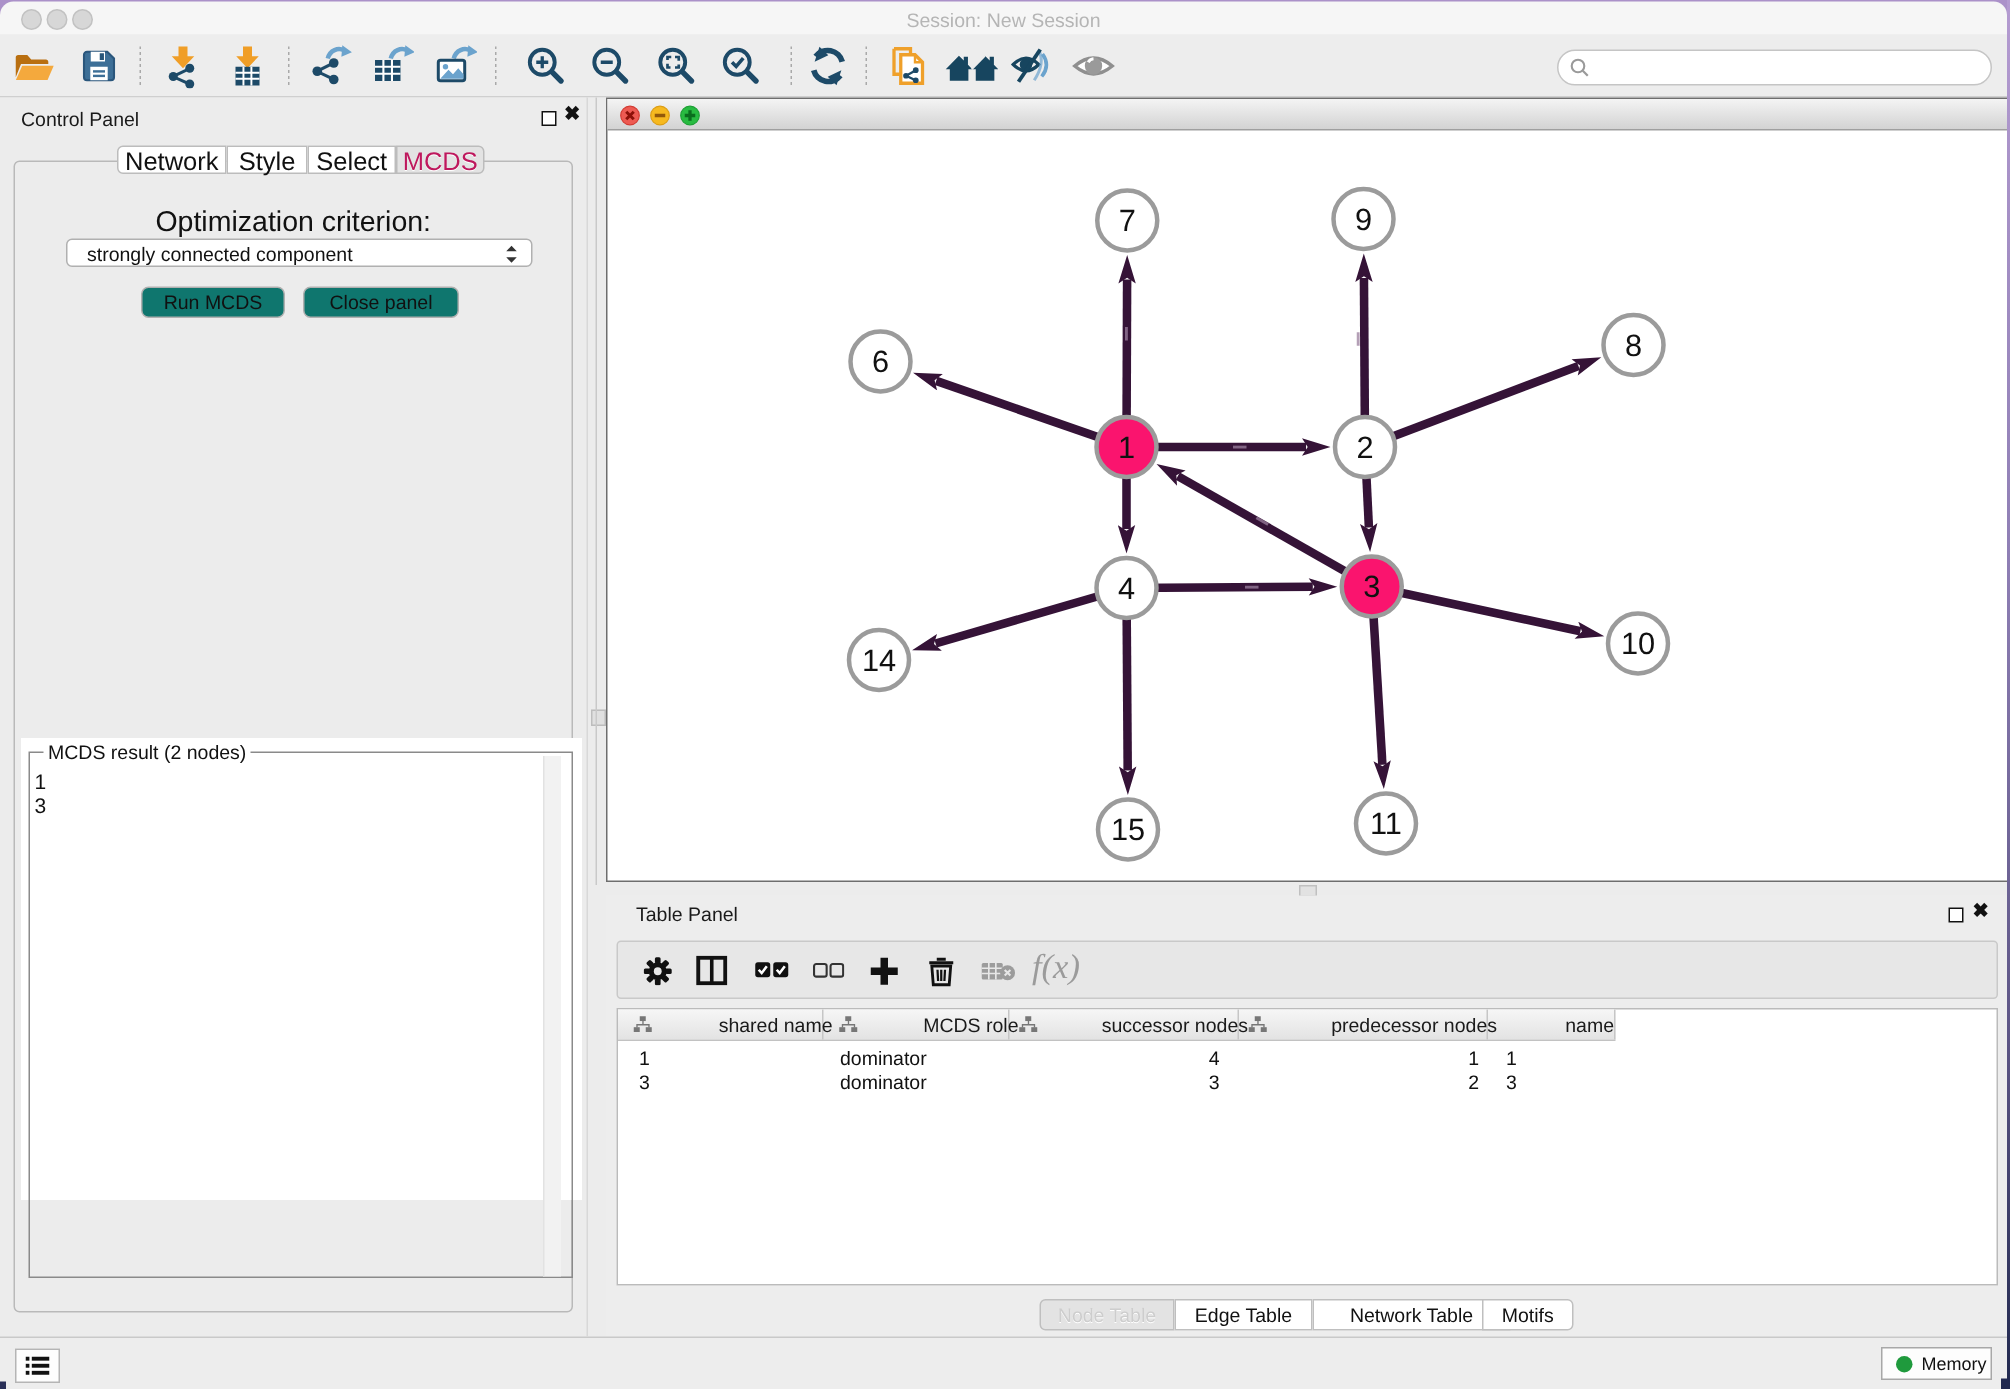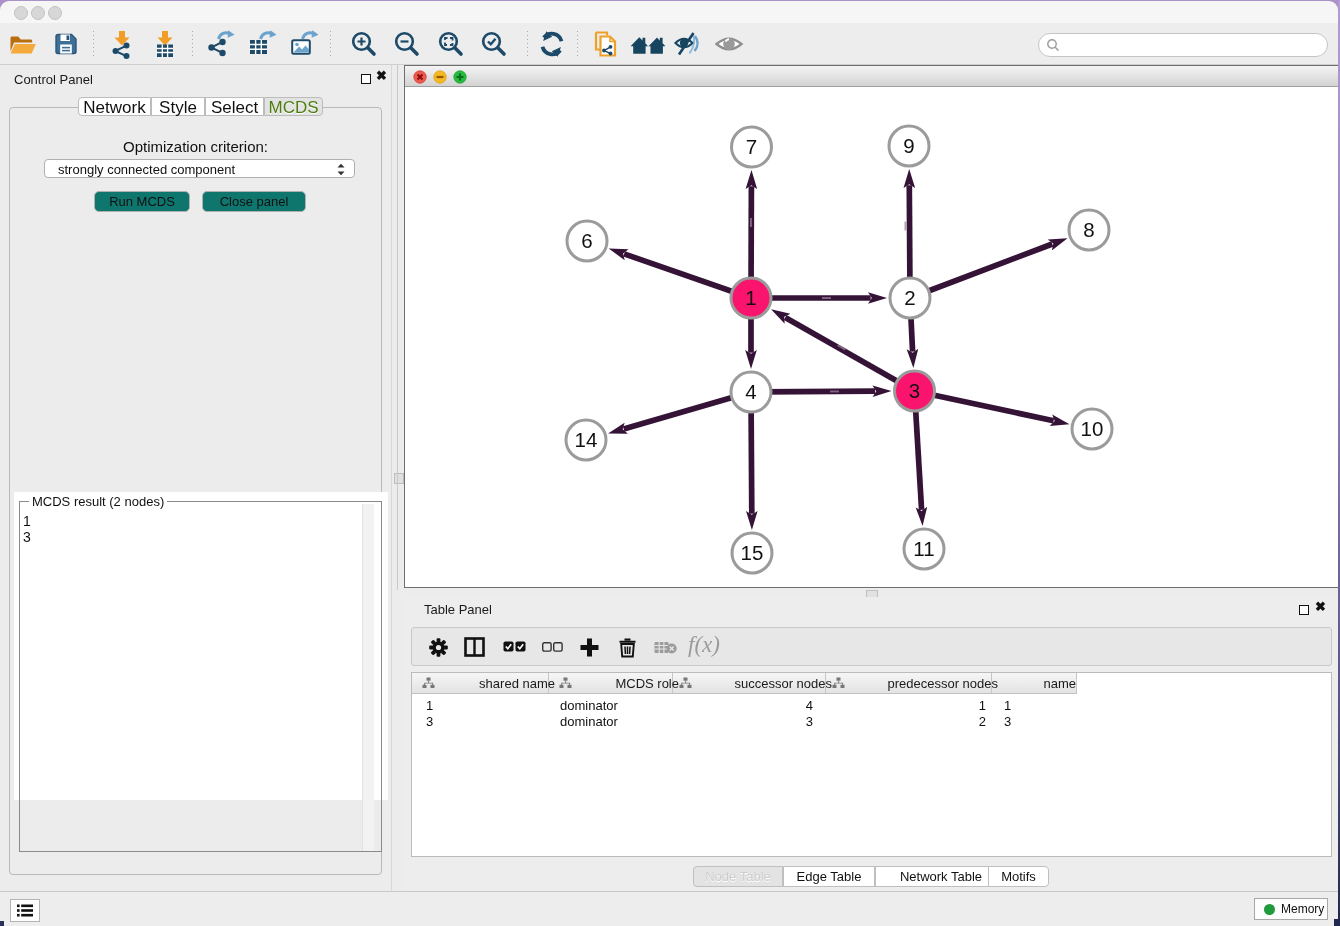--- a/index.html
+++ b/index.html
@@ -15,24 +15,24 @@
 #toolbar{left:0;top:23px;width:1338px;height:41px;background:#ededed;border-bottom:1px solid #cfcfcf}
 .sep{position:absolute;top:8px;width:1px;height:26px;background-image:repeating-linear-gradient(to bottom,#a9a9a9 0 1.5px,rgba(0,0,0,0) 1.5px 4px)}
 .ti{position:absolute;top:6px}
 #searchbox{position:absolute;left:1038px;top:10px;width:288px;height:22px;background:#fff;border:1px solid #c5c5c5;border-radius:12px}
 #leftpanel{left:0;top:65px;width:391px;height:826px;background:#ececec}
 #cpheader{left:14px;top:7px;font-size:13px;color:#1a1a1a}
 .floatic{position:absolute;width:8px;height:8px;border:1.6px solid #111;background:#fff}
 .xic{position:absolute;font-size:13px;font-weight:bold;color:#111}
 #tabs{position:absolute;left:78px;top:32px;height:20px}
 .tab{position:absolute;top:0;height:19px;background:#fff;border:1px solid #bcbcbc;font-size:17px;color:#111;text-align:center;line-height:19px;box-sizing:border-box}
-#tabMCDS{background:#e3e3e3;color:#4d7c0f;text-shadow:0 1px 0 #fff;border-radius:0 4px 4px 0}
+#tabMCDS{background:#e3e3e3;color:#be185d;text-shadow:0 1px 0 #fff;border-radius:0 4px 4px 0}
 #tabNet{border-radius:4px 0 0 4px}
 #cpbox{left:9px;top:42px;width:373px;height:768px;border:1px solid #b9b9b9;border-radius:4px;background:#ececec;box-sizing:border-box}
-#optlabel{left:0;top:73px;width:391px;text-align:center;font-size:15px;color:#111}
+#optlabel{left:0;top:73px;width:391px;text-align:center;font-size:19px;color:#111}
 #combo{left:44px;top:94px;width:311px;height:19px;background:#fff;border:1px solid #b0b0b0;border-radius:4px;box-sizing:border-box}
 #combotext{position:absolute;left:13px;top:2px;font-size:13px;color:#111}
 .btn{position:absolute;top:126px;height:21px;background:#0f766e;border:1px solid #b0b0b0;border-radius:5px;font-size:13px;color:#111;text-align:center;line-height:20px;box-sizing:border-box}
 #resultwrap{left:14px;top:427px;width:374px;height:308px;background:#fff}
 #fieldset{position:absolute;left:5px;top:9px;width:363px;height:351px;border:1px solid #8a8a8a;box-sizing:border-box}
 #fslegend{position:absolute;left:9px;top:-8px;background:#fff;padding:0 3px;font-size:13px;color:#111}
 #fs1{position:absolute;left:3px;top:11px;font-size:14px;color:#111}
 #fs3{position:absolute;left:3px;top:27px;font-size:14px;color:#111}
 #fsscroll{position:absolute;right:7px;top:2px;width:11px;height:347px;background:#f2f2f2;border-left:1px solid #e2e2e2}
 #vdiv{left:391px;top:65px;width:13px;height:826px;background:#ececec;border-left:1px solid #d8d8d8}
@@ -61,20 +61,21 @@
 #membtn{position:absolute;left:1254px;top:6px;width:74px;height:22px;background:#fdfdfd;border:1px solid #a8a8a8;box-sizing:border-box}
 #memdot{position:absolute;left:9px;top:5px;width:11px;height:11px;border-radius:50%;background:#1f9a3d}
 #memtext{position:absolute;left:26px;top:3px;font-size:12px;color:#111}
 </style></head>
 <body>
 <div class="abs" id="purpletop"></div>
 <div class="abs" id="titlebar">
  <span class="light" style="left:14px"></span>
  <span class="light" style="left:31px"></span>
  <span class="light" style="left:48px"></span>
+ <div class="abs" id="wtitle">Session: New Session</div>
 </div>
 <div class="abs" id="toolbar">
 <svg class="ti" style="left:7px" width="30" height="30" viewBox="0 0 30 30">
  <path d="M3.5,9.2 C3.5,8.2 4.1,7.6 5.1,7.6 L11.2,7.6 L13.8,10.6 L23.6,10.6 C24.6,10.6 25.2,11.2 25.2,12.2 L25.2,13.6 L7,13.6 L3.5,22.5 Z" fill="#b96f10"></path>
  <path d="M7.8,14.9 L28.8,14.9 L24.7,24.4 L3.6,24.4 Z" fill="#f4a93d"></path>
 </svg>
 <svg class="ti" style="left:51px" width="30" height="30" viewBox="0 0 30 30">
  <path d="M5,7.5 C5,6.4 5.9,5.5 7,5.5 L20.5,5.5 L25,10 L25,22.5 C25,23.6 24.1,24.5 23,24.5 L7,24.5 C5.9,24.5 5,23.6 5,22.5 Z" fill="#3d6f97" stroke="#2a567c" stroke-width="1.4"></path>
  <rect x="9.2" y="15.5" width="11.6" height="9" fill="#fff"></rect>
  <rect x="11" y="17.8" width="8" height="1.6" fill="#3d6f97"></rect>

